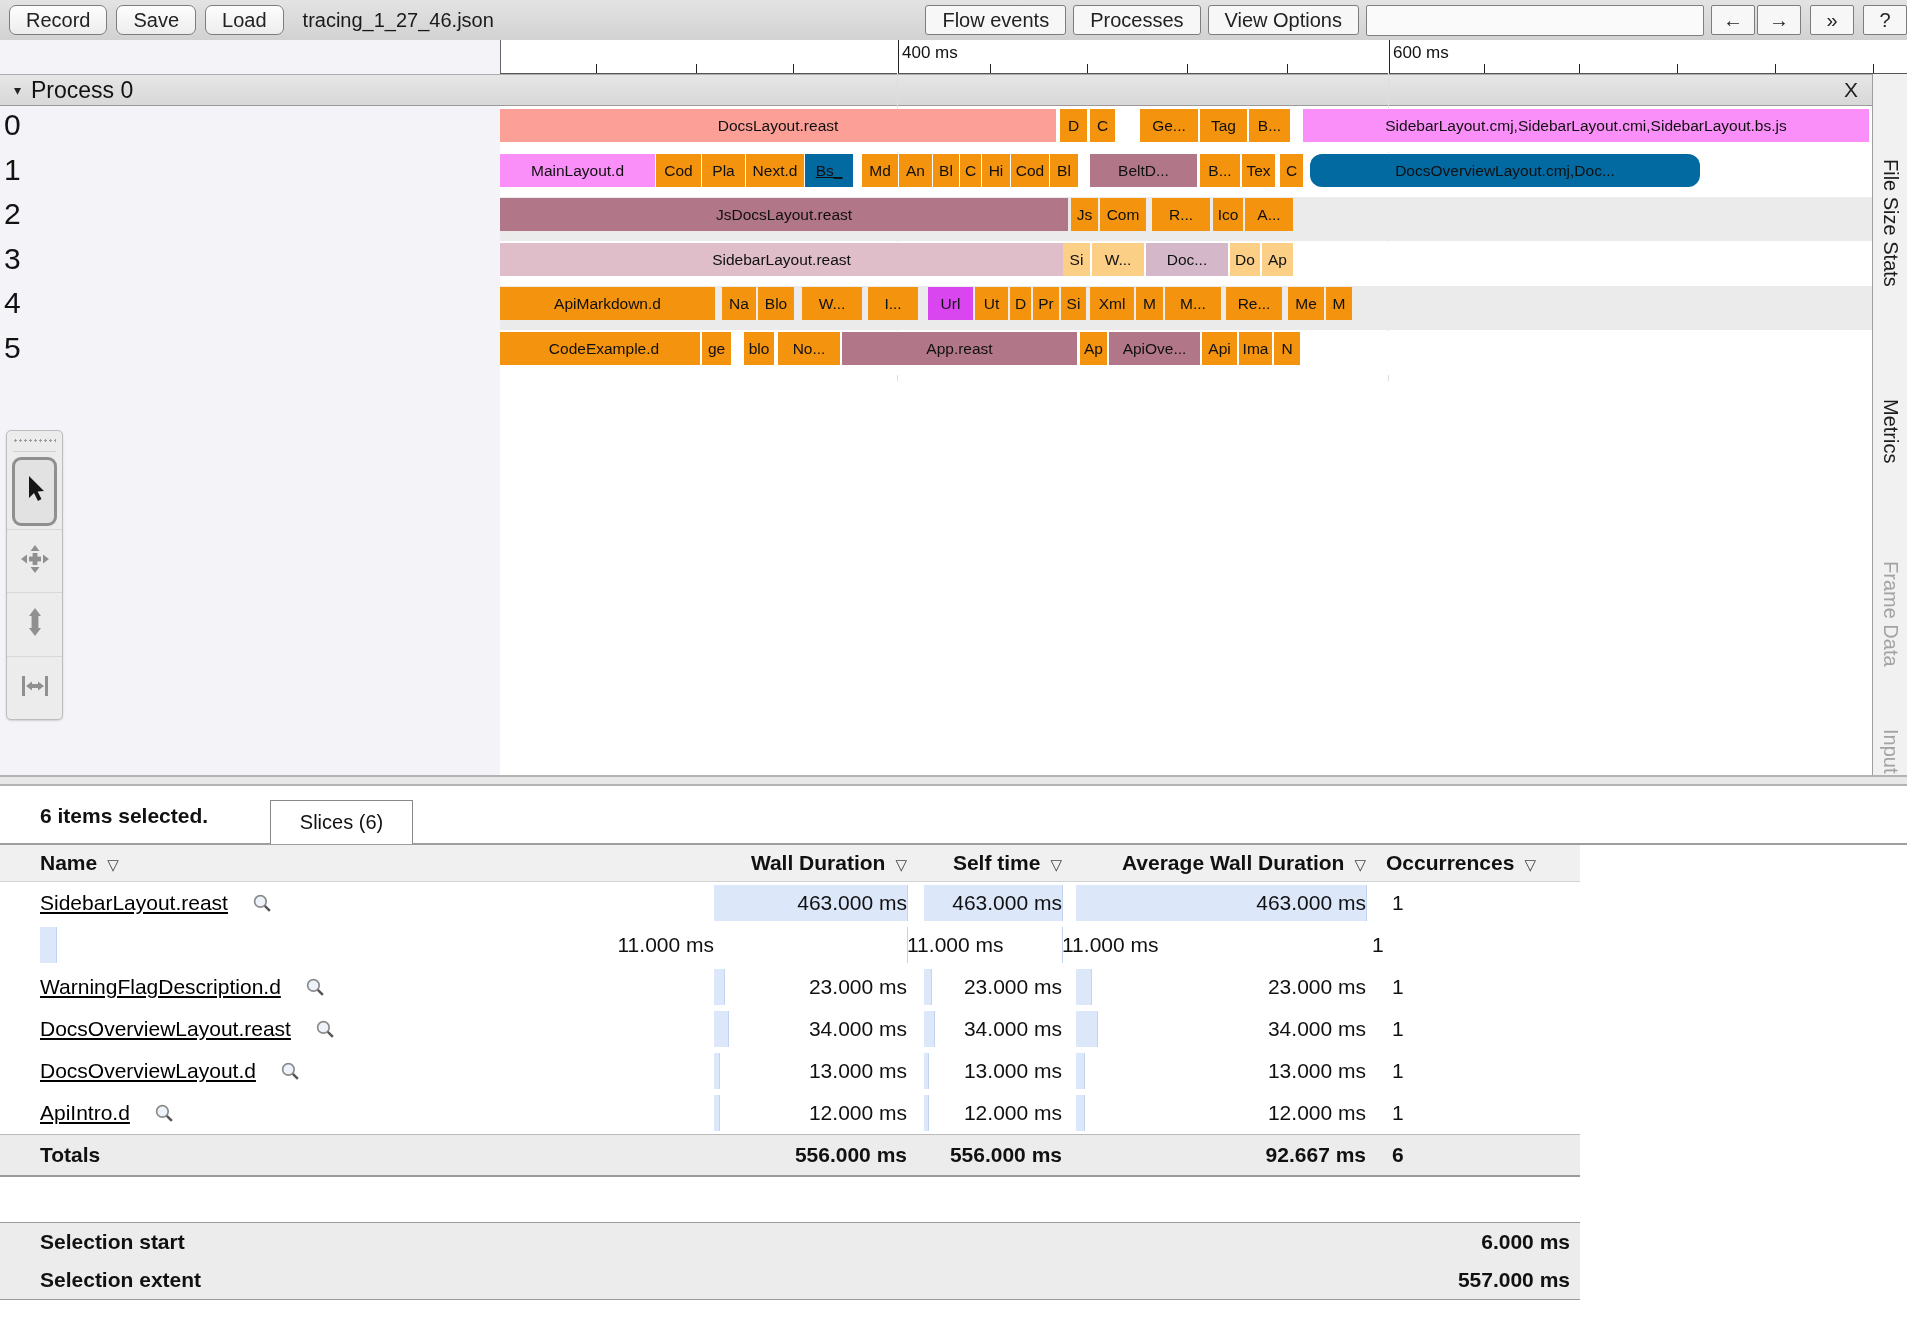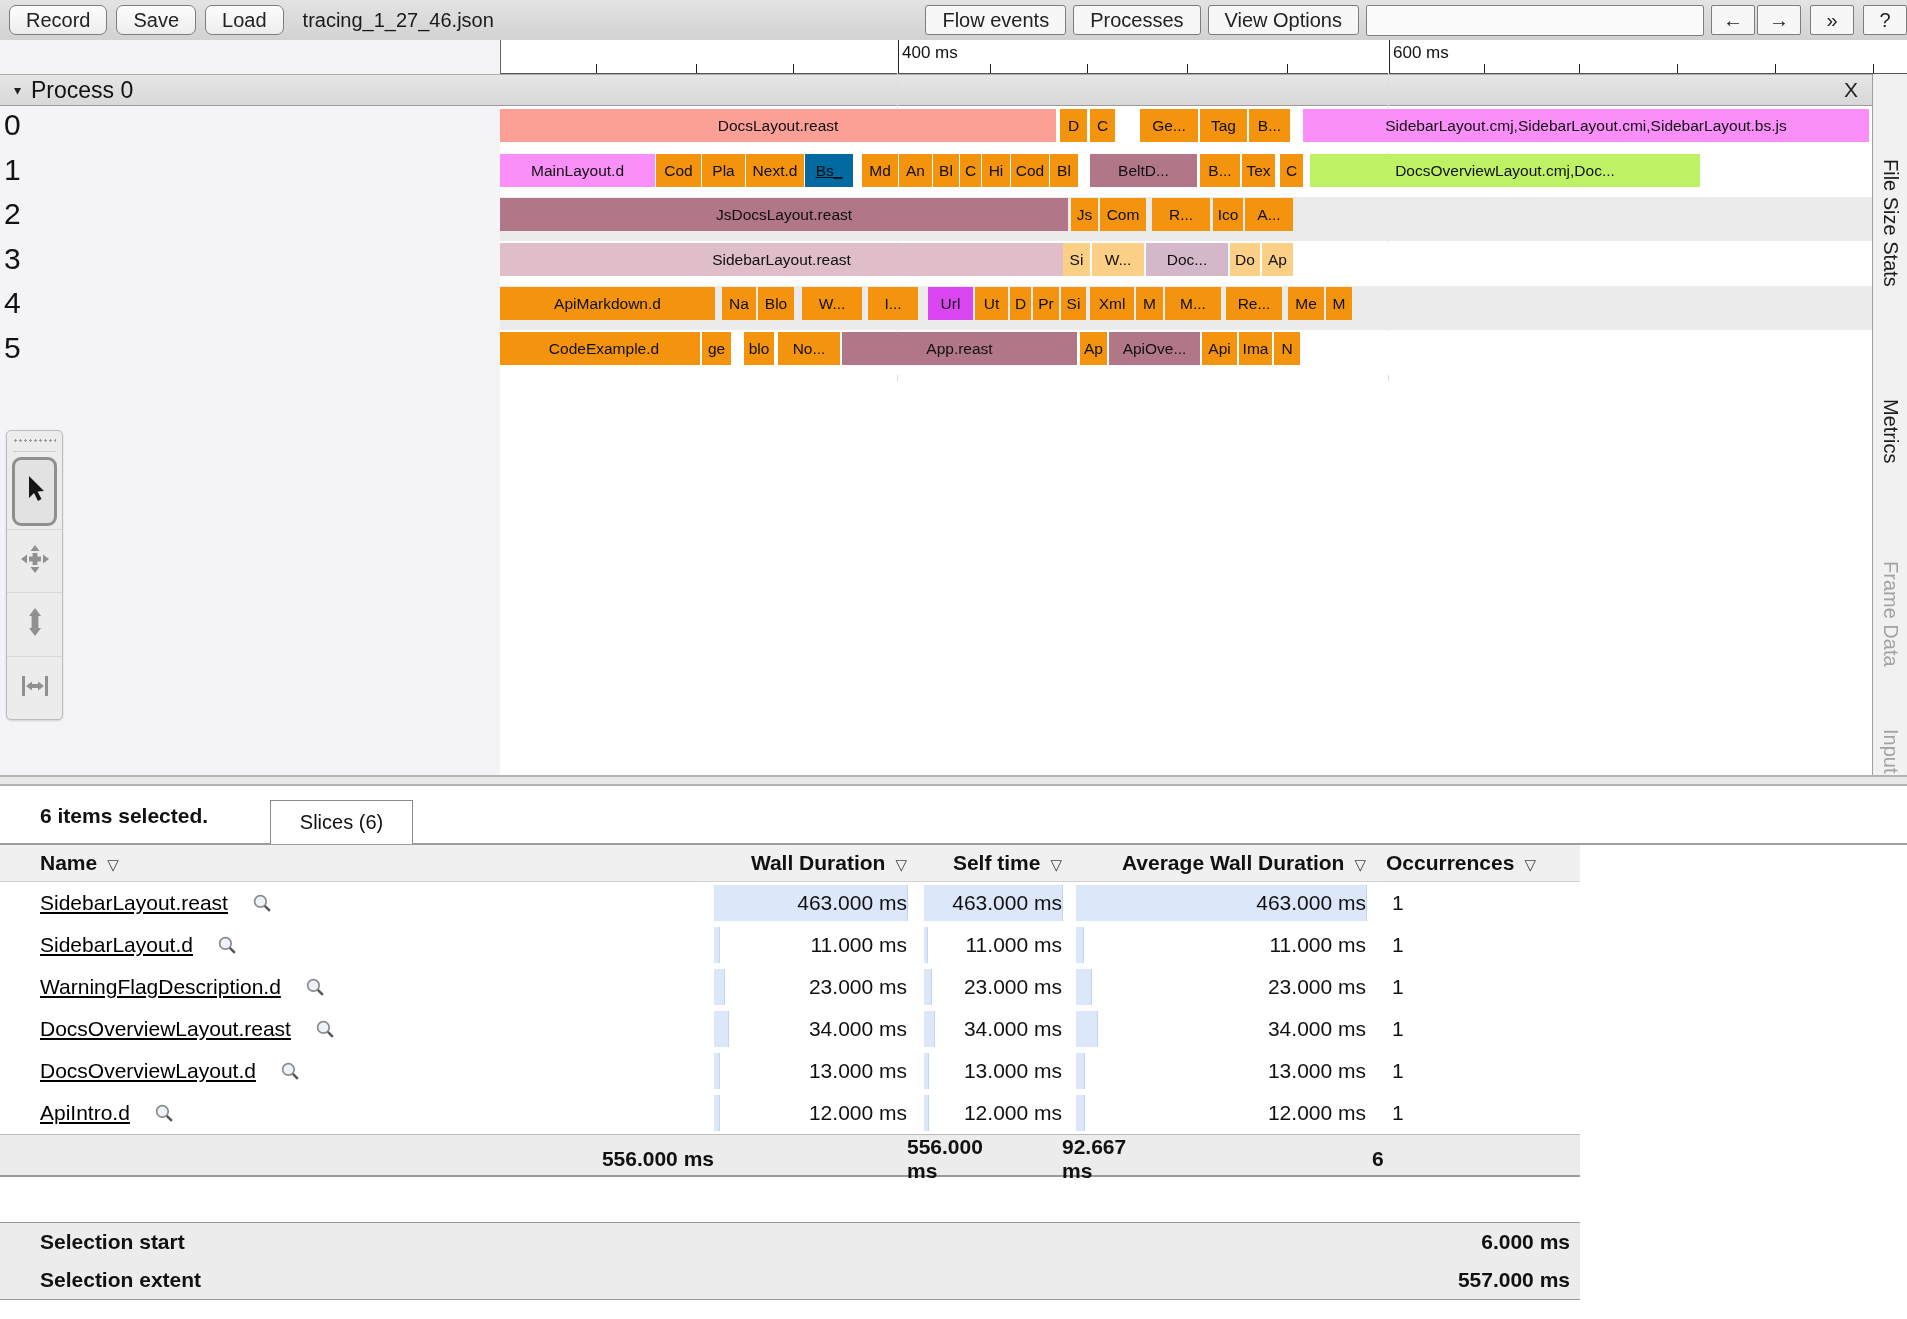--- a/index.html
+++ b/index.html
@@ -182,21 +182,21 @@
         <div class="slice" title="An" style="left: 399px; width: 33px; background: rgb(243, 147, 14);">An</div>
         <div class="slice" title="Bl" style="left: 433px; width: 26px; background: rgb(243, 147, 14);">Bl</div>
         <div class="slice" title="C" style="left: 460px; width: 21px; background: rgb(243, 147, 14);">C</div>
         <div class="slice" title="Hi" style="left: 482px; width: 28px; background: rgb(243, 147, 14);">Hi</div>
         <div class="slice" title="Cod" style="left: 511px; width: 38px; background: rgb(243, 147, 14);">Cod</div>
         <div class="slice" title="Bl" style="left: 550px; width: 28px; background: rgb(243, 147, 14);">Bl</div>
         <div class="slice" title="BeltD..." style="left: 590px; width: 107px; background: rgb(177, 119, 137);">BeltD...</div>
         <div class="slice" title="B..." style="left: 700px; width: 40px; background: rgb(243, 147, 14);">B...</div>
         <div class="slice" title="Tex" style="left: 742px; width: 33px; background: rgb(243, 147, 14);">Tex</div>
         <div class="slice" title="C" style="left: 780px; width: 23px; background: rgb(243, 147, 14);">C</div>
-        <div class="slice" title="DocsOverviewLayout.cmj,Doc..." style="left: 810px; width: 390px; background: #bef264;">DocsOverviewLayout.cmj,Doc...</div>
+        <div class="slice" title="DocsOverviewLayout.cmj,Doc..." style="left: 810px; width: 390px; background: #0369a1; border-radius: 12px;">DocsOverviewLayout.cmj,Doc...</div>
       </div>
       <div class="track-row" style="top: 89.2px; background: rgb(235, 235, 235);">
         <div class="slice" title="JsDocsLayout.reast" style="left: 0px; width: 568px; background: rgb(177, 119, 137);">JsDocsLayout.reast</div>
         <div class="slice" title="Js" style="left: 571px; width: 27px; background: rgb(243, 147, 14);">Js</div>
         <div class="slice" title="Com" style="left: 600px; width: 46px; background: rgb(243, 147, 14);">Com</div>
         <div class="slice" title="R..." style="left: 652px; width: 58px; background: rgb(243, 147, 14);">R...</div>
         <div class="slice" title="Ico" style="left: 713px; width: 30px; background: rgb(243, 147, 14);">Ico</div>
         <div class="slice" title="A..." style="left: 745px; width: 48px; background: rgb(243, 147, 14);">A...</div>
       </div>
       <div class="track-row" style="top: 133.8px; background: rgb(255, 255, 255);">
@@ -314,29 +314,20 @@
           </div>
           <div class="num-cell al-r"><div class="vbar" style="width: 100%;"></div><span class="num-val">463.000 ms</span></div>
           <div></div>
           <div class="num-cell al-r"><div class="vbar" style="width: 100%;"></div><span class="num-val">463.000 ms</span></div>
           <div></div>
           <div class="num-cell al-r"><div class="vbar" style="width: 100%;"></div><span class="num-val">463.000 ms</span></div>
           <div></div>
           <div class="num-cell al-l occ-cell"><span class="num-val">1</span></div>
         </div>
         <div class="grid trow">
-          <div class="name-cell">
-            <span class="name-link">SidebarLayout.d</span>
-            <span class="mag">
-              <svg viewBox="0 0 20 20">
-                <circle cx="8" cy="8" r="5.5" fill="#eef2fa" stroke="#8a8a8a" stroke-width="1.6"></circle>
-                <line x1="12.2" y1="12.2" x2="17" y2="17" stroke="#555" stroke-width="2.4"></line>
-              </svg>
-            </span>
-          </div>
           <div class="num-cell al-r"><div class="vbar" style="width: 2.4%;"></div><span class="num-val">11.000 ms</span></div>
           <div></div>
           <div class="num-cell al-r"><div class="vbar" style="width: 2.4%;"></div><span class="num-val">11.000 ms</span></div>
           <div></div>
           <div class="num-cell al-r"><div class="vbar" style="width: 2.4%;"></div><span class="num-val">11.000 ms</span></div>
           <div></div>
           <div class="num-cell al-l occ-cell"><span class="num-val">1</span></div>
         </div>
         <div class="grid trow">
           <div class="name-cell">
@@ -406,20 +397,21 @@
           <div></div>
           <div class="num-cell al-r"><div class="vbar" style="width: 2.6%;"></div><span class="num-val">12.000 ms</span></div>
           <div></div>
           <div class="num-cell al-r"><div class="vbar" style="width: 2.6%;"></div><span class="num-val">12.000 ms</span></div>
           <div></div>
           <div class="num-cell al-l occ-cell"><span class="num-val">1</span></div>
         </div>
       </div>
 
     <div class="grid totals" id="totalsEl">
+        <div class="al-l">Totals</div>
         <div class="al-r">556.000 ms</div>
         <div></div>
         <div class="al-r">556.000 ms</div>
         <div></div>
         <div class="al-r">92.667 ms</div>
         <div></div>
         <div class="al-l occ-cell">6</div>
       </div>
 
     <div class="sel-box">

